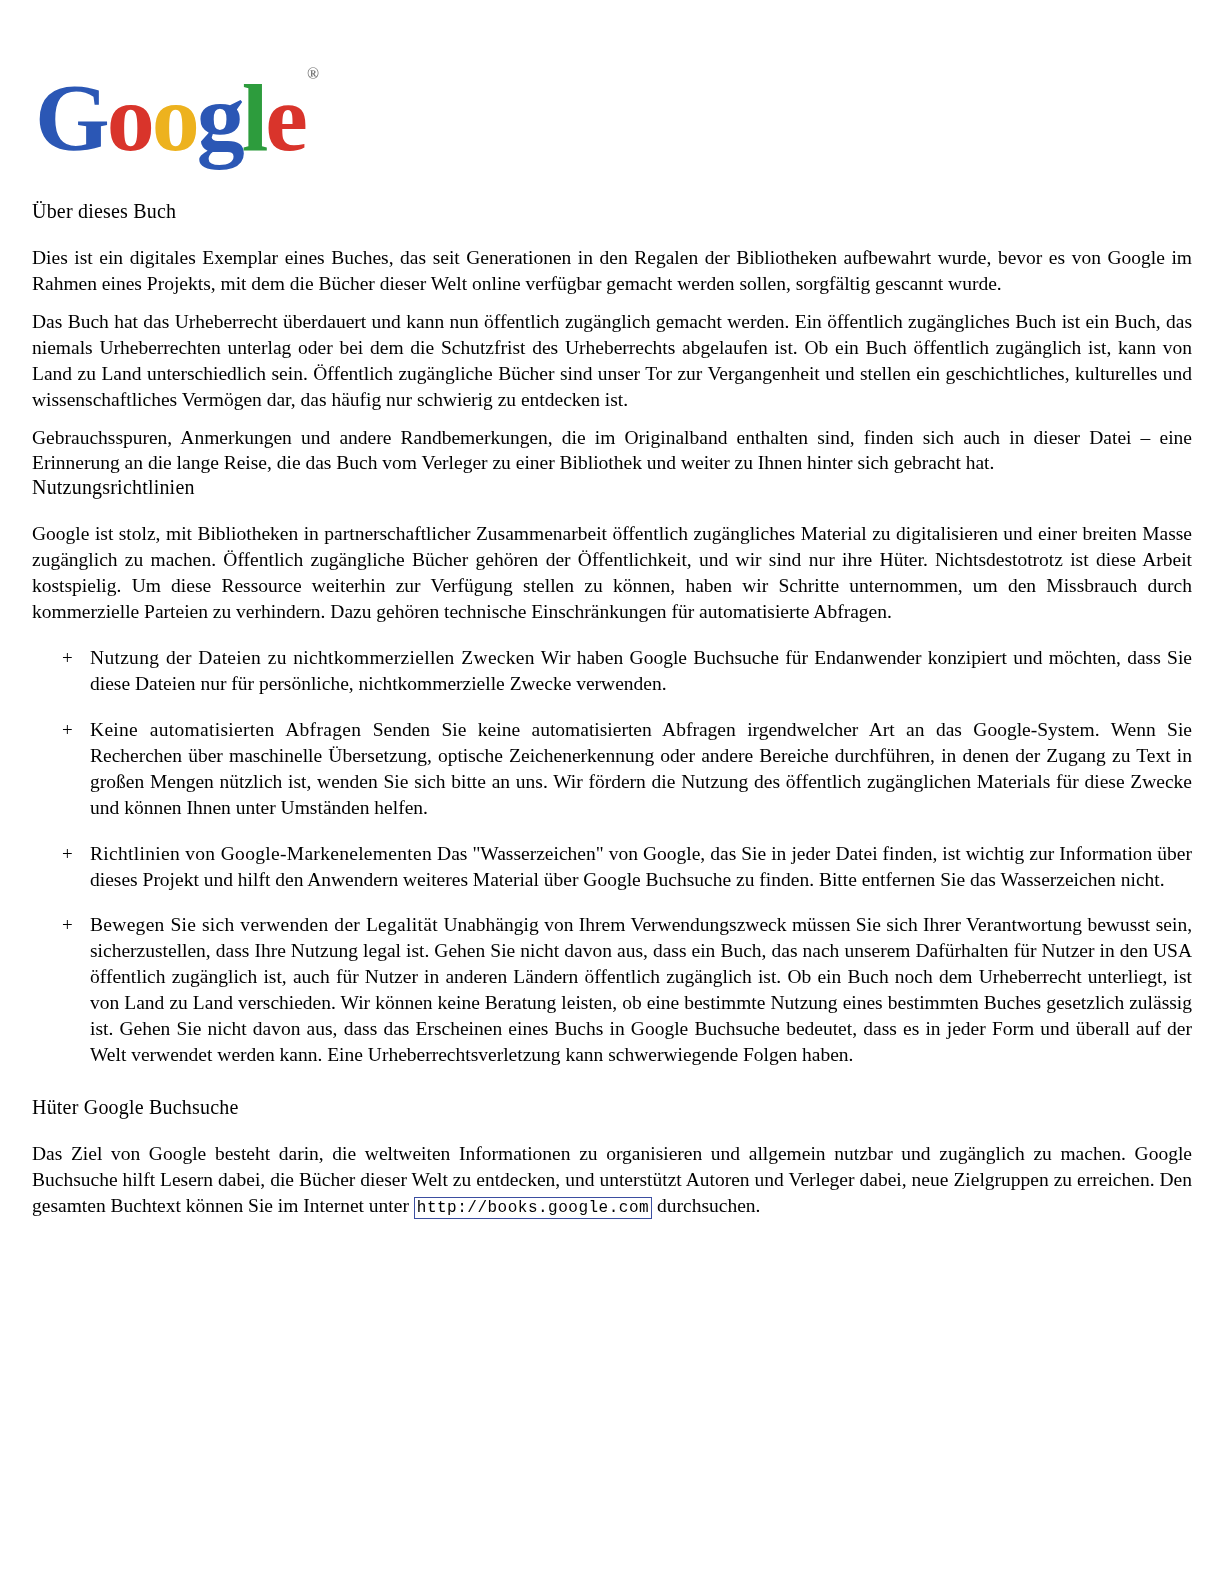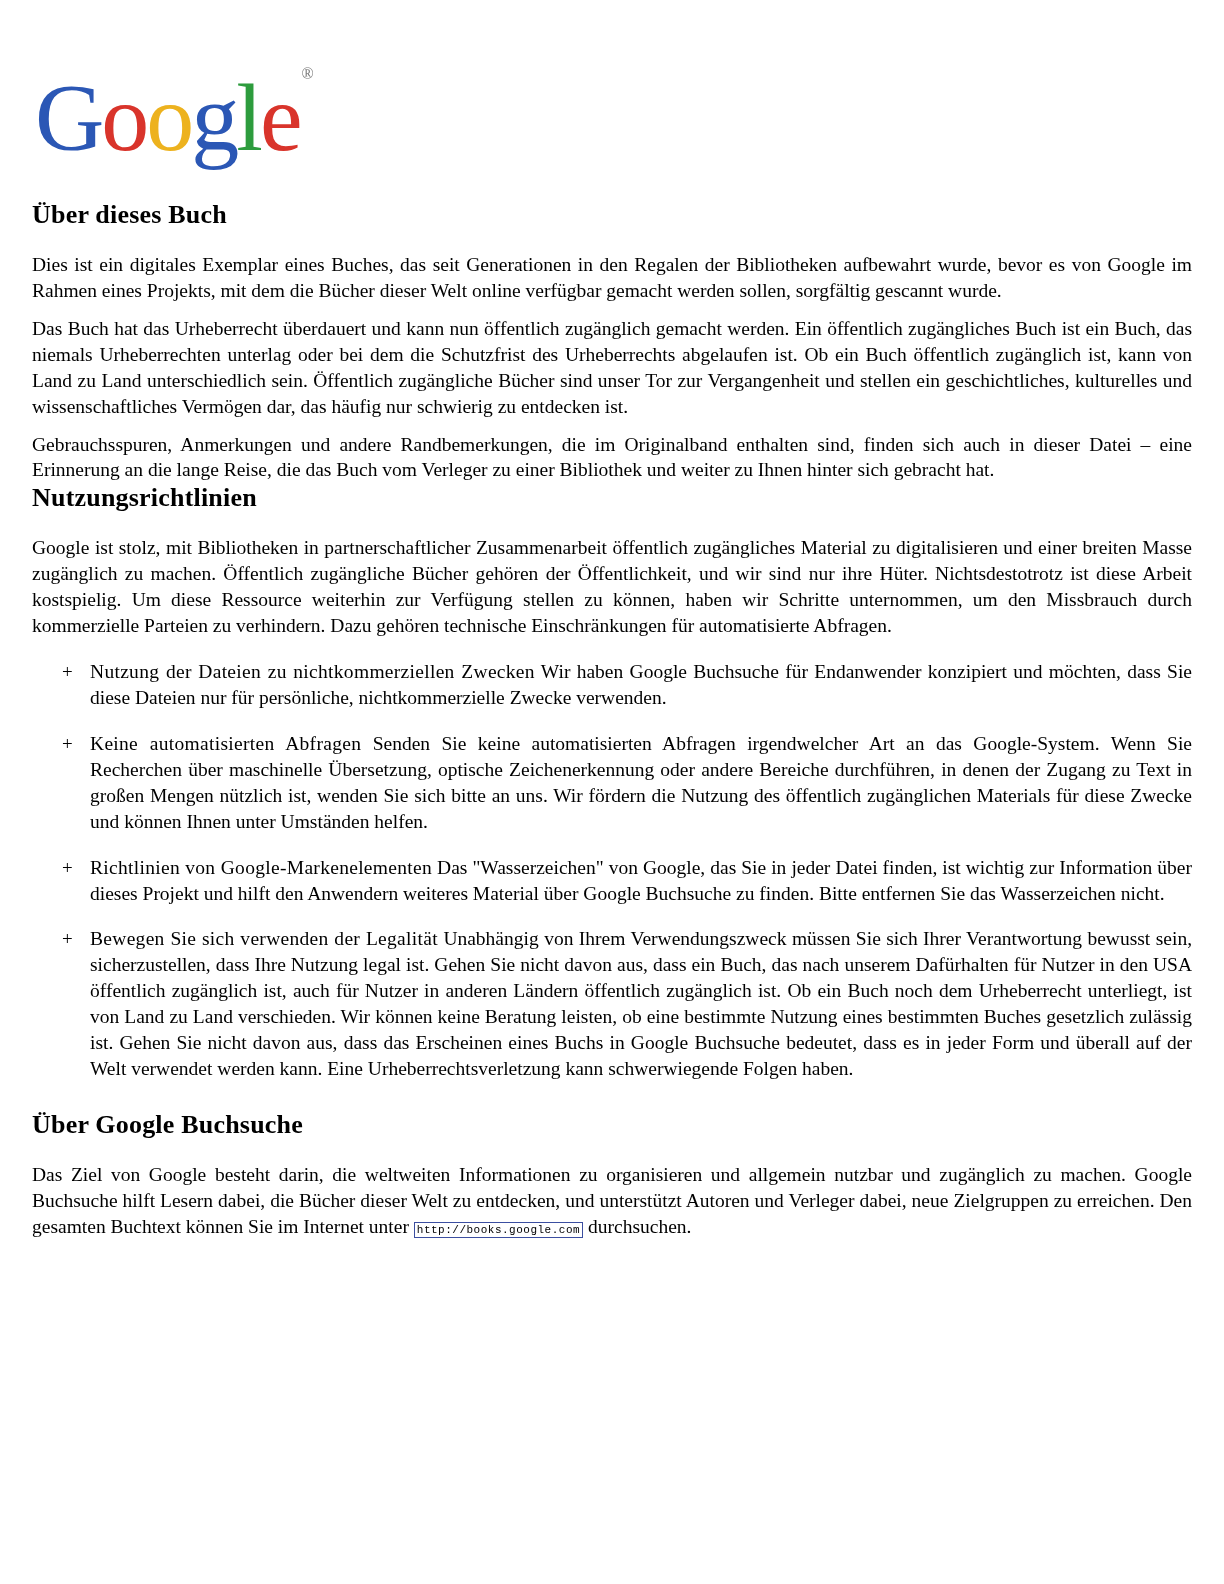--- a/index.html
+++ b/index.html
@@ -27,21 +27,21 @@
   .logo-wrap {
     margin-left: 5px;
     margin-top: 10px;
     height: 130px;
   }
   .logo {
     font-family: "Liberation Serif", "DejaVu Serif", serif;
     font-size: 96px;
     line-height: 1;
     letter-spacing: -3px;
-    font-weight: normal;
+    font-weight: bold;
     display: inline-block;
     position: relative;
   }
   .logo span { display: inline-block; }
   .l-b { color: #2b57b5; }
   .l-r { color: #d9342b; }
   .l-y { color: #edb21e; }
   .l-g { color: #2d9c3d; }
   .logo .tm {
     font-size: 16px;
@@ -53,22 +53,22 @@
     left: 2px;
   }
 
   
   .content {
     margin: 0 auto;
     width: 1160px;
     padding-left: 0px;
   }
   h2.section {
-    font-size: 26px;
-    font-weight: bold;
+    font-size: 20px;
+    font-weight: normal;
     margin: 0 0 22px 0;
     letter-spacing: 0.2px;
   }
   .section-gap-top { margin-top: 46px; }
   p.para {
     font-size: 19.5px;
     line-height: 1.33;
     text-align: justify;
     margin: 0 0 12px 0;
     text-indent: 0;
@@ -95,21 +95,21 @@
     left: 0;
     top: 0;
     font-size: 19px;
   }
   .it {
     letter-spacing: 0.3px;
   }
 
   .link-box {
     font-family: "Liberation Mono", "DejaVu Sans Mono", monospace;
-    font-size: 11px;
+    font-size: 16px;
     border: 1px solid #3b4ea0;
     padding: 1px 2px;
     color: #000;
     letter-spacing: 0.5px;
     white-space: nowrap;
   }
 </style>
 </head>
 <body>
 
@@ -147,17 +147,17 @@
         <span class="it">Richtlinien von Google-Markenelementen</span>
         <span>Das "Wasserzeichen" von Google, das Sie in jeder Datei finden, ist wichtig zur Information über dieses Projekt und hilft den Anwendern weiteres Material über Google Buchsuche zu finden. Bitte entfernen Sie das Wasserzeichen nicht.</span>
       </li>
       <li>
         <span class="plus">+</span>
         <span class="it">Bewegen Sie sich verwenden der Legalität</span>
         <span>Unabhängig von Ihrem Verwendungszweck müssen Sie sich Ihrer Verantwortung bewusst sein, sicherzustellen, dass Ihre Nutzung legal ist.  Gehen Sie nicht davon aus, dass ein Buch, das nach unserem Dafürhalten für Nutzer in den USA öffentlich zugänglich ist, auch für Nutzer in anderen Ländern öffentlich zugänglich ist.  Ob ein Buch noch dem Urheberrecht unterliegt, ist von Land zu Land verschieden. Wir können keine Beratung leisten, ob eine bestimmte Nutzung eines bestimmten Buches gesetzlich zulässig ist.  Gehen Sie nicht davon aus, dass das Erscheinen eines Buchs in Google Buchsuche bedeutet, dass es in jeder Form und überall auf der Welt verwendet werden kann.  Eine Urheberrechtsverletzung kann schwerwiegende Folgen haben.</span>
       </li>
     </ul>
 
-    <h2 class="section" style="margin-top:28px;">Über Google Buchsuche</h2>
+    <h2 class="section" style="margin-top:28px;">Hüter Google Buchsuche</h2>
     <p class="para last"><span>Das Ziel von Google besteht darin, die weltweiten Informationen zu organisieren und allgemein nutzbar und zugänglich zu machen.  Google Buchsuche hilft Lesern dabei, die Bücher dieser Welt zu entdecken, und unterstützt Autoren und Verleger dabei, neue Zielgruppen zu erreichen. Den gesamten Buchtext können Sie im Internet unter </span><span class="link-box">http://books.google.com</span><span> durchsuchen.</span></p>
 
   </div>
 </div>
 
 </body></html>

